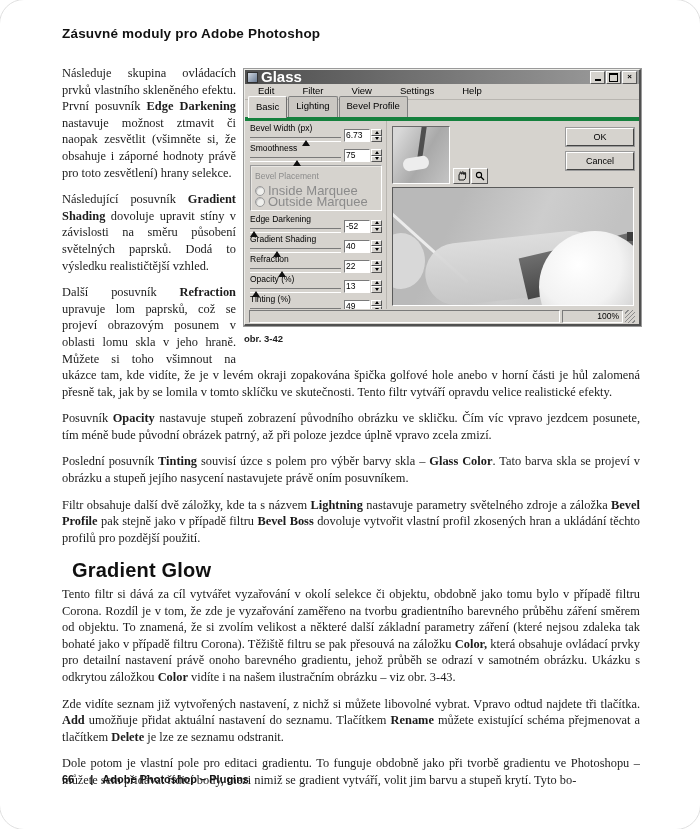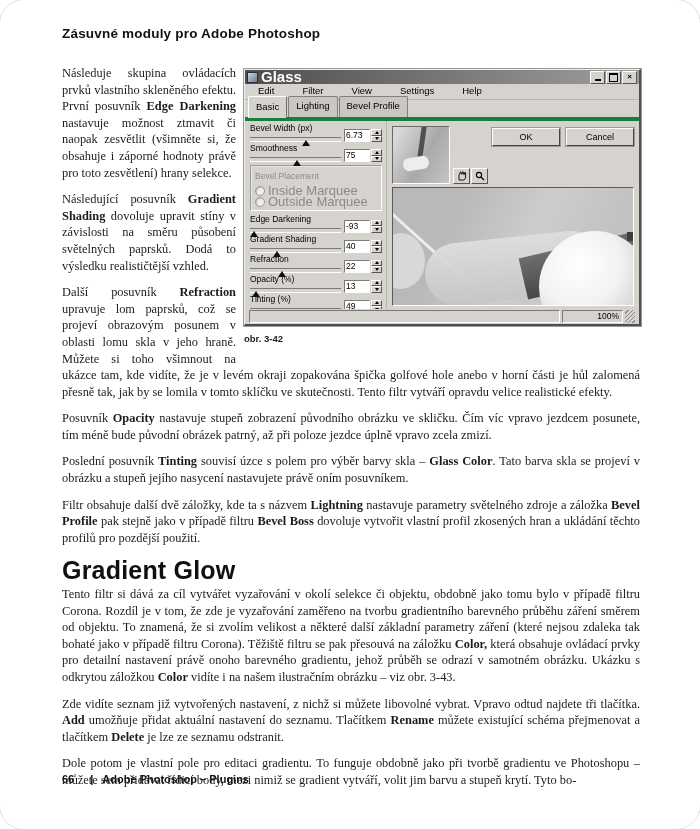--- a/index.html
+++ b/index.html
@@ -3,21 +3,21 @@
 <meta charset="utf-8">
 <style>
   html,body{margin:0;padding:0;background:#ffffff;}
   .page{position:relative;width:700px;height:829px;background:#fff;outline:1px solid #e0e0e0;
         font-family:"Liberation Serif",serif;color:#1c1c1c;overflow:hidden;border-radius:24px;}
   .content{position:absolute;left:62px;top:26px;width:578px;}
   .doc-header{font-family:"Liberation Sans",sans-serif;font-weight:bold;font-size:13.5px;color:#111;letter-spacing:.2px;}
   .flow{margin-top:24px;font-size:12.4px;line-height:16.6px;text-align:justify;}
   .flow p{margin:0 0 10px 0;}
   .flow b{font-weight:bold;}
-  h2.section{font-family:"Liberation Sans",sans-serif;font-size:25px;font-weight:bold;margin:16px 0 7px 0;color:#101010;letter-spacing:.2px;}
+  h2.section{font-family:"Liberation Sans",sans-serif;font-size:20px;font-weight:bold;margin:16px 0 7px 10px;color:#101010;letter-spacing:.2px;}
 
   
   .figure{float:right;width:396px;margin:4px 0 6px 8px;}
   .fig-caption{font-family:"Liberation Sans",sans-serif;font-weight:bold;font-size:9.5px;margin-top:5px;color:#222;}
   .dialog{position:relative;width:394px;height:254px;background:#d6d3ce;
           border-top:1px solid #eeeeea;border-left:1px solid #eeeeea;
           border-right:2px solid #505050;border-bottom:2px solid #505050;
           box-shadow:0 0 0 1px #9a9a9a;
           font-family:"Liberation Sans",sans-serif;font-size:9.5px;color:#000;
           display:flex;flex-direction:column;}
@@ -58,21 +58,21 @@
   .radio{width:8px;height:8px;border-radius:50%;background:#efefec;border:1px solid #9a9a9a;box-shadow:inset 1px 1px 1px #bdbdbd;}
   .rpanel{flex:1;position:relative;border-left:1px solid #b8b5b0;}
   .thumb{position:absolute;left:5px;top:5px;width:56px;height:56px;background:#bdbdbd;
          border:1px solid;border-color:#6a6a6a #fff #fff #6a6a6a;overflow:hidden;}
   .th-bg{position:absolute;inset:0;background:linear-gradient(120deg,#d8d8d8 10%,#a9a9a9 55%,#c4c4c4 100%);}
   .th-shaft{position:absolute;left:26px;top:-4px;width:5px;height:46px;background:#4f4f4f;transform:rotate(8deg);}
   .th-head{position:absolute;left:10px;top:30px;width:26px;height:13px;background:#ededed;border-radius:6px;transform:rotate(-10deg);}
   .tools{position:absolute;left:66px;top:47px;display:flex;gap:1px;}
   .toolbtn{width:15px;height:14px;background:#d6d3ce;border:1px solid;border-color:#fff #555 #555 #fff;
            display:flex;align-items:center;justify-content:center;}
-  .dlgbtns{position:absolute;right:5px;top:7px;display:flex;flex-direction:row;gap:6px;}
+  .dlgbtns{position:absolute;right:5px;top:7px;display:flex;flex-direction:column;gap:6px;}
   .btn{width:66px;height:16px;background:#d6d3ce;border:1px solid;border-color:#fff #444 #444 #fff;
        box-shadow:0 0 0 1px #9a9a9a;font-size:9px;display:flex;align-items:center;justify-content:center;}
   .preview{position:absolute;left:5px;right:5px;top:66px;bottom:3px;overflow:hidden;
            border:1px solid;border-color:#5a5a5a #fff #fff #5a5a5a;
            background:linear-gradient(115deg,#b9b9b9 25%,#cdcdcd 55%,#c2c2c2 82%);}
   .pv-line{position:absolute;left:-12px;top:14px;width:118px;height:3px;background:#ececec;transform:rotate(42deg);transform-origin:left top;}
   .pv-tip{position:absolute;left:-16px;bottom:16px;width:48px;height:56px;border-radius:50%;background:#dcdcdc;opacity:.9;}
   .pv-head{position:absolute;left:32px;bottom:6px;width:178px;height:62px;border-radius:34px;
            background:linear-gradient(#dedede,#c6c6c6);transform:rotate(-6deg);opacity:.95;}
   .pv-bar{position:absolute;left:128px;bottom:26px;width:186px;height:42px;background:linear-gradient(#6e6e6e,#474747);transform:rotate(-13deg);}
@@ -181,21 +181,21 @@
                 </div>
               </div>
 
               <div class="srow">
                 <div class="sl">
                     <div class="slbl">Edge Darkening</div>
                   <div class="strack">
                       <div class="sthumb" style="left: 4%;"></div>
                     </div>
                   </div>
-                <div class="sval">-93</div>
+                <div class="sval">-52</div>
                 <div class="spin">
                     <div>
                       <span class="tri-up"></span>
                     </div>
                     <div>
                       <span class="tri-dn"></span>
                     </div>
                   </div>
               </div>
 

